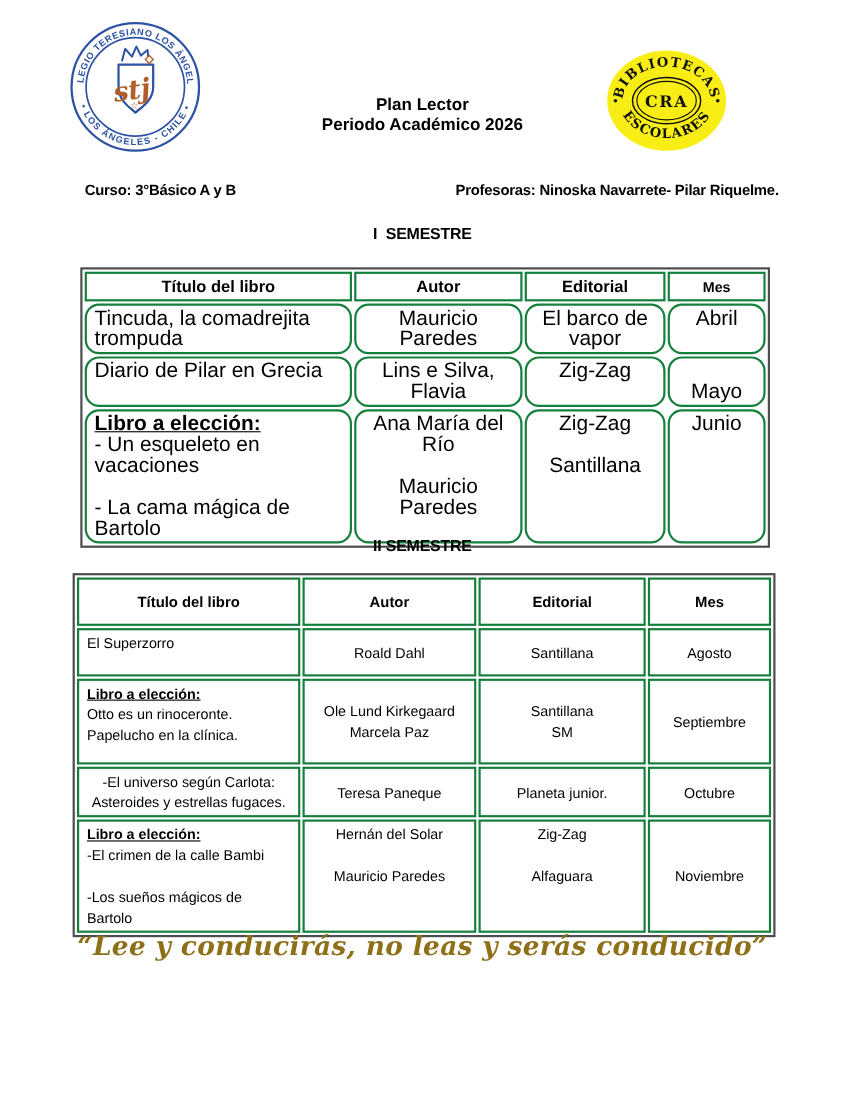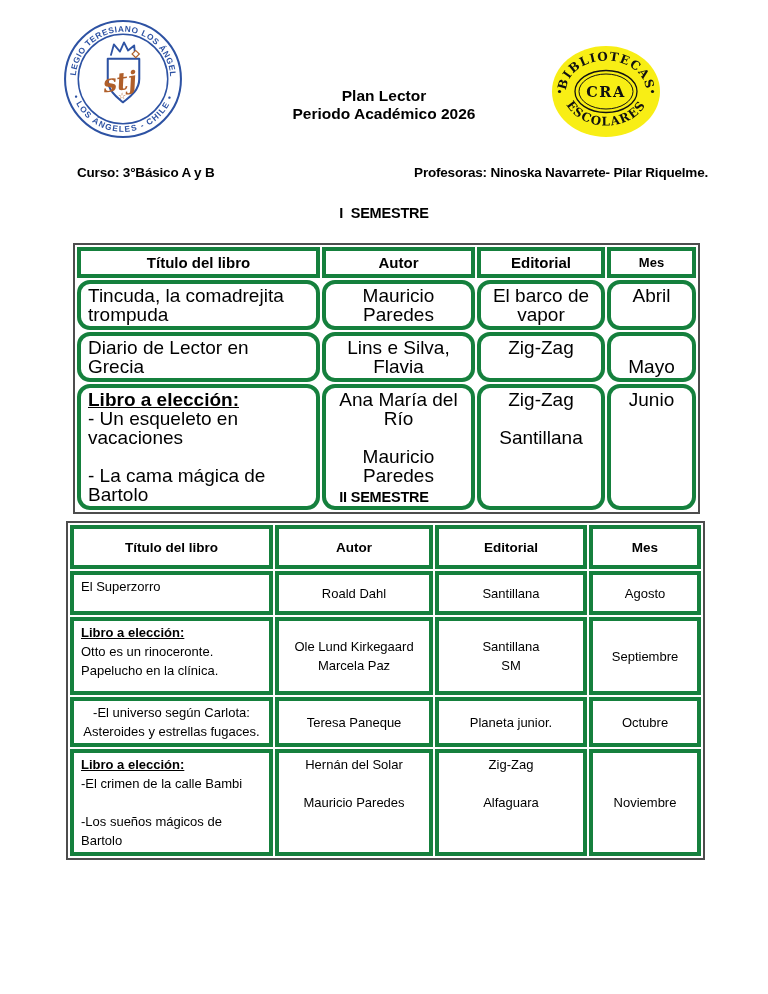--- a/index.html
+++ b/index.html
@@ -26,21 +26,21 @@
   .s1 { top: 205px; }
   .s2 { top: 489px; }
   
   table {
     position: absolute; border-collapse: separate; border-spacing: 2px;
     border: 2px solid #4d4d4d; table-layout: fixed; background: #fff;
   }
   .t1 { left: 73px; top: 243px; width: 627px; }
   .t2 { left: 66px; top: 521px; width: 639px; }
   th, td {
-    border: 4px solid #15803d; box-sizing: border-box; background: #fff;
+    border: 2px solid #15803d; box-sizing: border-box; background: #fff;
     padding: 2px 7px; font-size: 13px; line-height: 19px; overflow: hidden;
   }
   th { font-weight: bold; text-align: center; vertical-align: middle; }
   .t1 th { font-size: 15px; }
   .t1 th.mes { font-size: 13px; }
   .t1 td { font-size: 19px; border-radius: 13px; }
   .t2 th { font-size: 13.5px; }
   .t1 .hrow th { height: 25px; }
   .t1 .r1 td { height: 40px; }
   .t1 .r2 td { height: 40px; }
@@ -144,21 +144,21 @@
           </td>
       <td class="c vb">
             <div>El barco de vapor</div>
           </td>
       <td class="c vt">
             <div>Abril</div>
           </td>
     </tr>
     <tr class="r2">
       <td class="l vt">
-            <div>Diario de Lector en Grecia</div>
+            <div>Diario de Pilar en Grecia</div>
           </td>
       <td class="c vt">
             <div>Lins e Silva, Flavia</div>
           </td>
       <td class="c vt">
             <div>Zig-Zag</div>
           </td>
       <td class="c vb">
             <div>Mayo</div>
           </td>
@@ -261,14 +261,15 @@
         <div>Zig-Zag</div>
         <div class="gap">Alfaguara</div>
       </td>
       <td class="c vm">
             <div>Noviembre</div>
           </td>
     </tr>
   </tbody>
     </table>
 
+  <div class="quote">“Lee y conducirás, no leas y serás conducido”</div>
 
 </div>
 
 </body></html>

